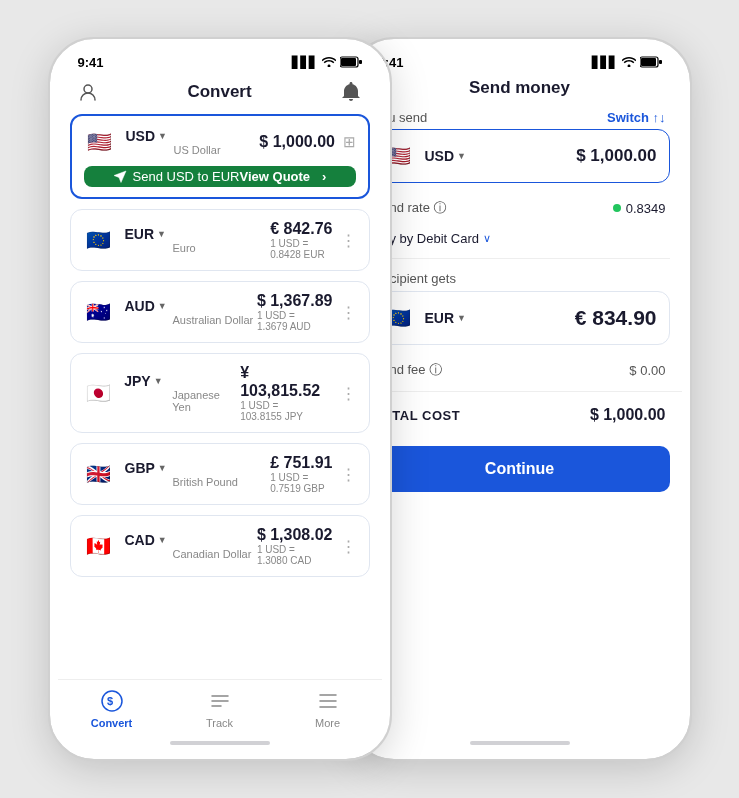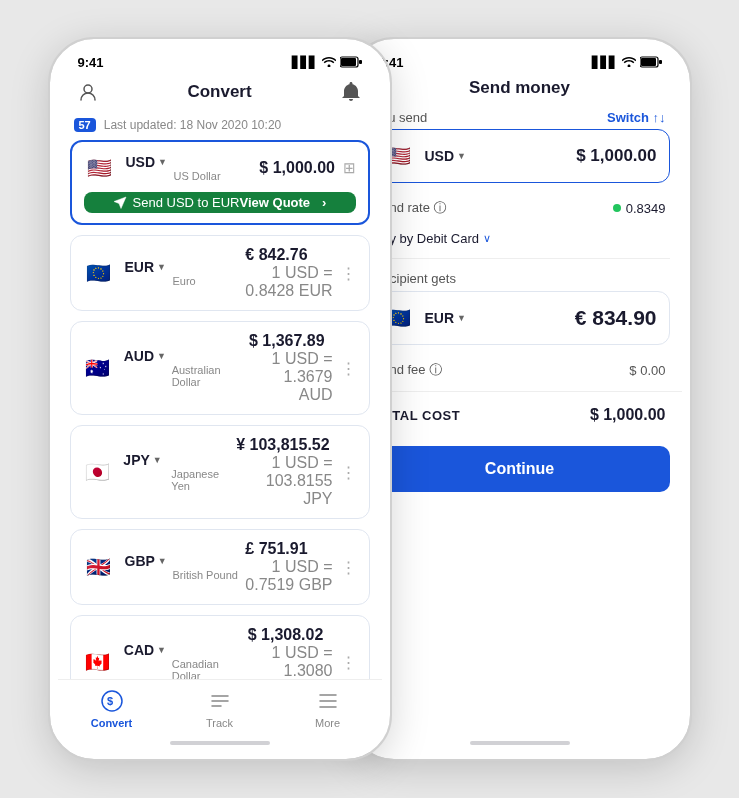--- a/index.html
+++ b/index.html
@@ -140,23 +140,22 @@
       font-size: 11px;
       color: #888;
       padding-left: 48px;
     }
     .currency-amount {
       font-size: 16px;
       font-weight: 600;
       color: #1a1a2e;
     }
     .currency-sub {
-      font-size: 16px;
+      font-size: 10px;
       color: #888;
-      text-align: right;
     }
     .currency-menu {
       color: #aaa;
       font-size: 16px;
     }
     
     .send-bar {
       background: #15803d;
       border-radius: 8px;
       margin-top: 8px;
@@ -395,24 +394,20 @@
         </div>
         <span class="nav-title">Convert</span>
         <div class="nav-icon">
           <svg width="18" height="20" viewBox="0 0 18 20" fill="none">
             <path d="M9 0C9.83 0 10.5.67 10.5 1.5v.69C13.64 2.9 16 5.67 16 9v5l2 2H0l2-2V9C2 5.67 4.36 2.9 7.5 2.19V1.5C7.5.67 8.17 0 9 0z" fill="#555"></path>
             <path d="M7 17c0 1.1.9 2 2 2s2-.9 2-2H7z" fill="#555"></path>
           </svg>
         </div>
       </div>
 
-      <div class="update-bar">
-        <span class="update-badge">57</span>
-        <span>Last updated: 18 Nov 2020 10:20</span>
-      </div>
 
       <div class="currency-card active">
         <div class="currency-row">
           <div class="currency-left">
             <div class="flag">🇺🇸</div>
             <div class="currency-info">
               <div class="currency-code">
                 <span>USD</span>
                 <span class="arrow">▼</span>
               </div>

